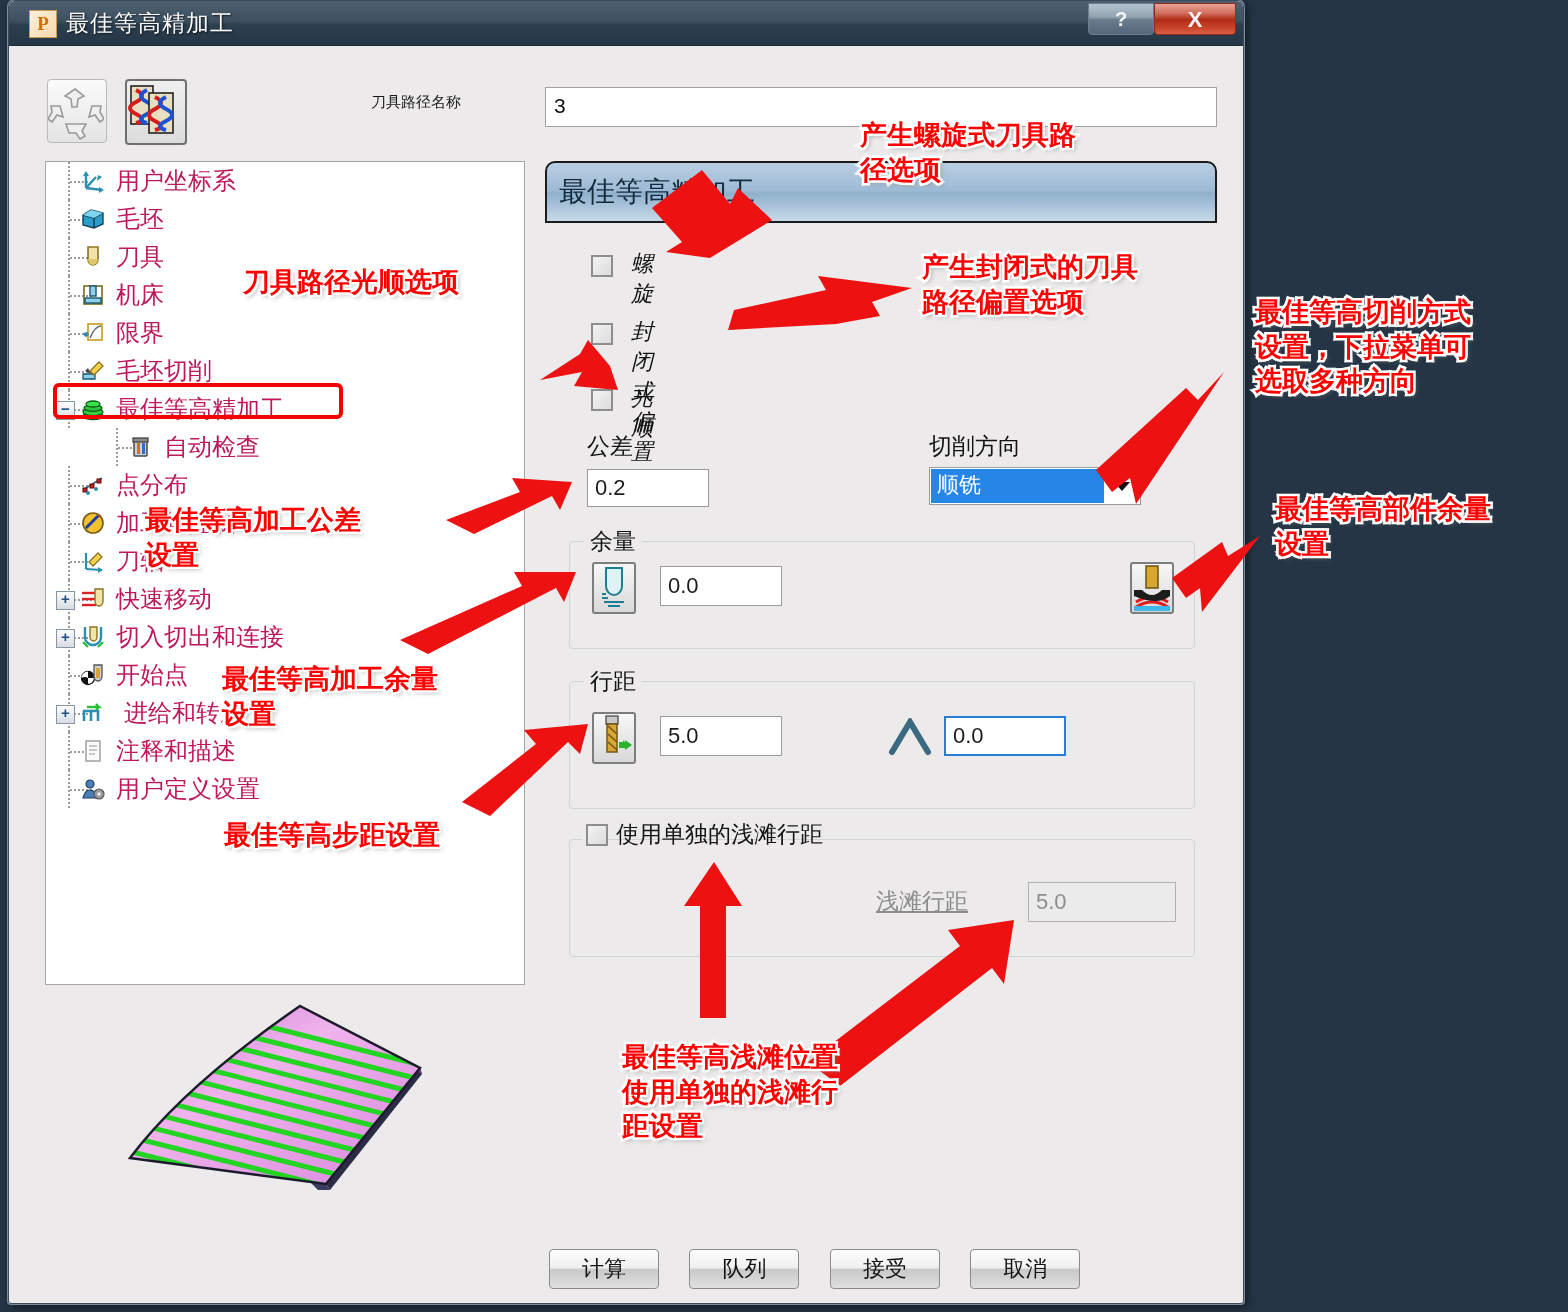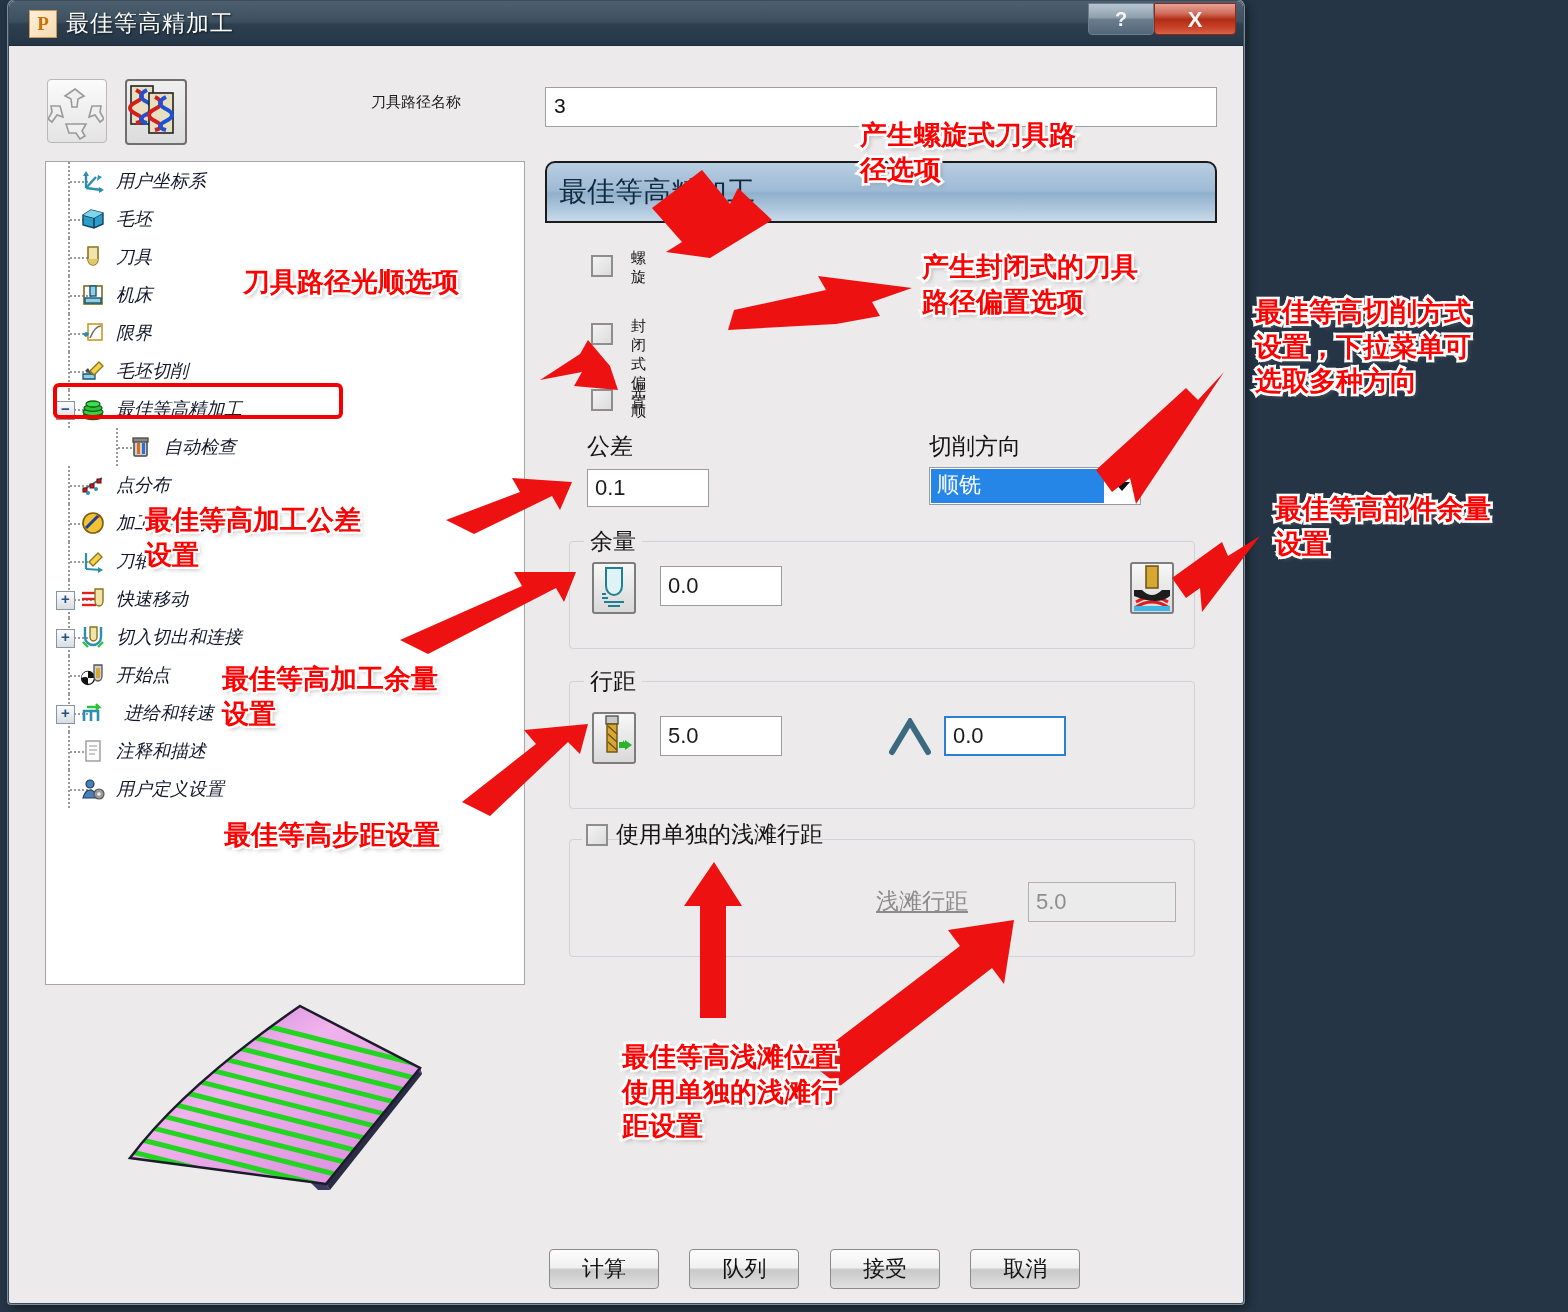--- a/index.html
+++ b/index.html
@@ -103,23 +103,22 @@
   .tnode .dash {
     position:absolute; left:24px; top:50%; width:22px;
     border-top:2px dotted #9a9a9a;
   }
   .tnode.child .dotline { left:70px; }
   .tnode.child .dash { left:72px; }
   .tnode .ico {
     position:absolute; top:6px; width:26px; height:26px;
   }
   .tnode .lbl {
-    position:absolute; font-size:18px; color:#0f172a;
+    position:absolute; font-size:24px; color:#be185d;
     font-family:"Liberation Sans", sans-serif;
-    font-style:italic;
   }
   .expander {
     position:absolute; left:10px; top:11px; width:17px; height:17px;
     background:linear-gradient(to bottom,#fcfcfc,#d8dde3);
     border:1px solid #8795a3;
     font-size:15px; line-height:14px; text-align:center;
     color:#24507f; font-weight:bold;
   }
   .hl-box {
     position:absolute; left:44px; top:382px; width:290px; height:36px;
@@ -134,21 +133,21 @@
     background:linear-gradient(to bottom,#b9cee2 0%,#9dbad4 48%,#8fb0cc 52%,#c7d9e9 100%);
     border:2px solid #1b1b1b; border-radius:10px 10px 0 0;
     font-size:28px; color:#12293c; line-height:58px; padding-left:12px;
   }
   .chkrow { position:relative; margin-top:0px; height:44px; }
   .chkbox {
     position:absolute; width:22px; height:22px; top:10px;
     background:linear-gradient(135deg,#f3f3f3,#dcdcdc);
     border:2px solid #8e8e8e; box-sizing:border-box;
   }
-  .chklbl { position:absolute; left:40px; top:4px; font-size:15px; color:#131313; }
+  .chklbl { position:absolute; left:40px; top:4px; font-size:22px; color:#131313;font-style:italic; }
 
   .fieldlabel { font-size:23px; color:#131313; }
   .txtinput {
     background:#fff; border:1px solid #9b9b9b; box-sizing:border-box;
     font-size:22px; color:#1b1b1b; padding:3px 7px;
     font-family:"Liberation Sans", sans-serif;
   }
   .txtinput.focused { border:2px solid #2a7fd4; }
   .txtinput.disabled { color:#8e8e8e; background:#ebebeb; border:1px solid #b0b0b0; }
 
@@ -476,21 +475,21 @@
     <div style="position:absolute;left:46px;top:152px;" class="chkrow">
       <div class="chkbox"></div>
       <div class="chklbl">封闭式偏置</div>
     </div>
     <div style="position:absolute;left:46px;top:218px;" class="chkrow">
       <div class="chkbox"></div>
       <div class="chklbl">光顺</div>
     </div>
 
     <div style="position:absolute;left:42px;top:270px;" class="fieldlabel">公差</div>
-    <div class="txtinput" style="position:absolute;left:42px;top:308px;width:122px;height:38px;line-height:30px;">0.1</div>
+    <div class="txtinput" style="position:absolute;left:42px;top:308px;width:122px;height:38px;line-height:30px;">0.2</div>
 
     <div style="position:absolute;left:384px;top:270px;" class="fieldlabel">切削方向</div>
     <div id="combo" style="left:384px;top:306px;width:212px;height:38px;">
       <div class="sel">顺铣</div>
       <div class="arrow"></div>
     </div>
 
     <div class="groupbox" style="left:24px;top:380px;width:624px;height:106px;">
       <div class="grouptitle">余量</div>
       <div class="iconbtn" style="left:22px;top:20px;">

